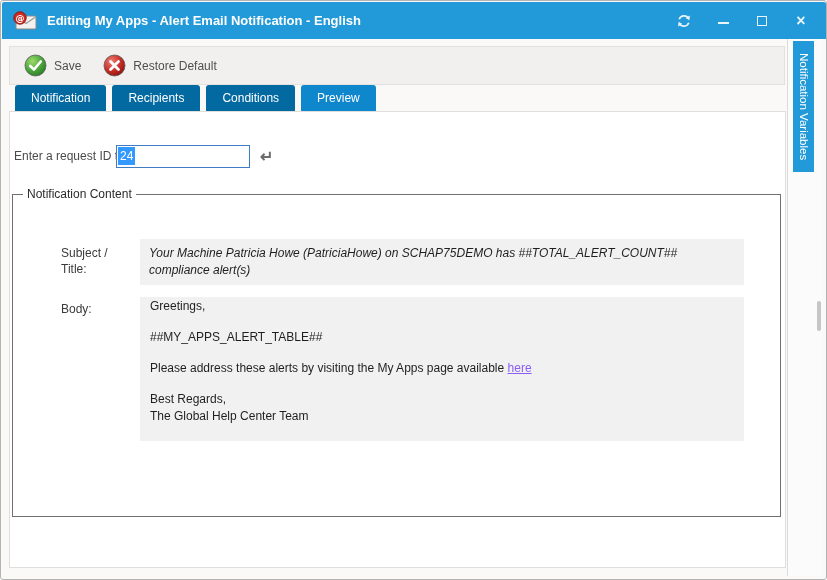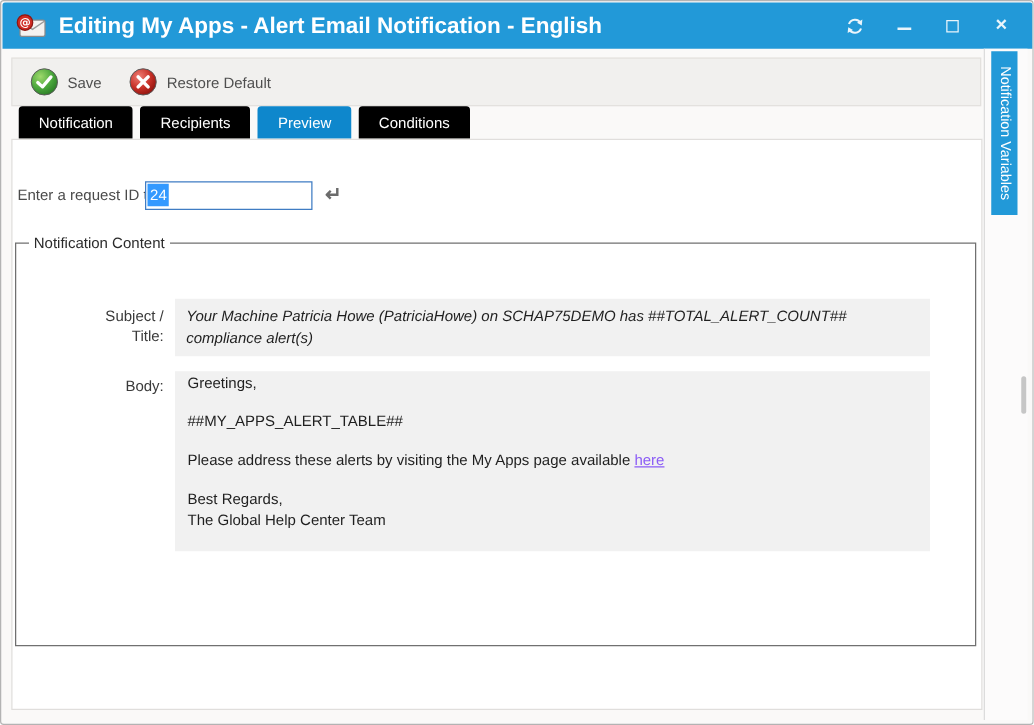--- a/index.html
+++ b/index.html
@@ -10,21 +10,21 @@
     overflow: hidden;
   }
   
   .titlebar {
     position: absolute; left: 1px; top: 1px; width: 824px; height: 37px;
     background: #2299d8; display: flex; align-items: center;
     border-radius: 2px 2px 0 0;
   }
   .app-icon { margin-left: 10px; width: 26px; height: 20px; position: relative; flex: 0 0 auto; }
   .titlebar-title {
-    color: #ffffff; font-size: 18px; font-weight: bold; margin-left: 9px;
+    color: #ffffff; font-size: 13px; font-weight: bold; margin-left: 9px;
     white-space: nowrap;
   }
   .titlebar-buttons {
     position: absolute; right: 16px; top: 0; height: 37px;
     display: flex; align-items: center; gap: 21px;
   }
   .tb-btn { width: 18px; height: 20px; display: flex; align-items: center; justify-content: center; cursor: default; }
   .min-glyph { width: 11px; height: 2px; background: #eaf5fb; margin-top: 4px; }
   .max-glyph { width: 10px; height: 10px; border: 1.5px solid #eaf5fb; }
   .close-glyph { color: #eaf5fb; font-size: 16px; font-weight: bold; line-height: 1; }
@@ -37,21 +37,21 @@
   .tool-btn { display: flex; align-items: center; gap: 7px; margin-left: 14px; cursor: default; }
   .tool-btn svg { display: block; }
   .tool-label { font-size: 12px; color: #4f4f4f; }
   
   .tabstrip {
     position: absolute; left: 8px; top: 84px; height: 26px;
     display: flex; gap: 6px; padding-left: 6px;
   }
   .tab {
     height: 26px; padding: 0 16px; display: flex; align-items: center;
-    background: #000000; color: #ffffff; font-size: 12px;
+    background: #0369a1; color: #ffffff; font-size: 12px;
     border-radius: 3px 3px 0 0; cursor: default; white-space: nowrap;
   }
   .tab.active { background: #0e87cc; }
   
   .tabpage {
     position: absolute; left: 8px; top: 110px; width: 777px; height: 457px;
     background: #ffffff; border: 1px solid #e0dedc;
   }
   .request-row { position: absolute; left: 4px; top: 32px; height: 24px; display: flex; align-items: center; }
   .request-label { font-size: 12px; color: #4a4a4a; white-space: nowrap; }
@@ -61,21 +61,21 @@
   }
   .request-input .sel { background: #3399ff; color: #ffffff; font-size: 12px; padding: 2px 2px; }
   .enter-icon { font-size: 16px; color: #6b6b6b; font-weight: bold; margin-left: 10px; }
   
   .groupbox {
     position: absolute; left: 2px; top: 75px; width: 769px; height: 330px;
     border: 1px solid #707070;
   }
   .groupbox legend { font-size: 12px; color: #2b2b2b; margin-left: 10px; padding: 0 4px; }
   .field-label {
-    position: absolute; width: 70px; text-align: right;
+    position: absolute; width: 70px; text-align: left;
     font-size: 12px; color: #3a3a3a; line-height: 16px;
   }
   .subject-label { left: 48px; top: 44px; }
   .body-label { left: 48px; top: 100px; }
   .subject-box {
     position: absolute; left: 127px; top: 38px; width: 604px; min-height: 44px;
     background: #f1f1f1; padding: 6px 9px; font-size: 12px; color: #1f1f1f; line-height: 17px; font-style: italic;
   }
   .body-box {
     position: absolute; left: 127px; top: 96px; width: 604px; height: 144px;
@@ -173,25 +173,25 @@
     </div>
   </div>
 
   <div class="tabstrip">
     <div class="tab">
         <span>Notification</span>
       </div>
     <div class="tab">
         <span>Recipients</span>
       </div>
+    <div class="tab">
+        <span>Conditions</span>
+      </div>
     <div class="tab active">
         <span>Preview</span>
-      </div>
-    <div class="tab">
-        <span>Conditions</span>
       </div>
   </div>
 
   <div class="tabpage">
 
     <div class="request-row">
       <span class="request-label">Enter a request ID t</span>
       <div class="request-input">
         <span class="sel">24</span>
       </div>

